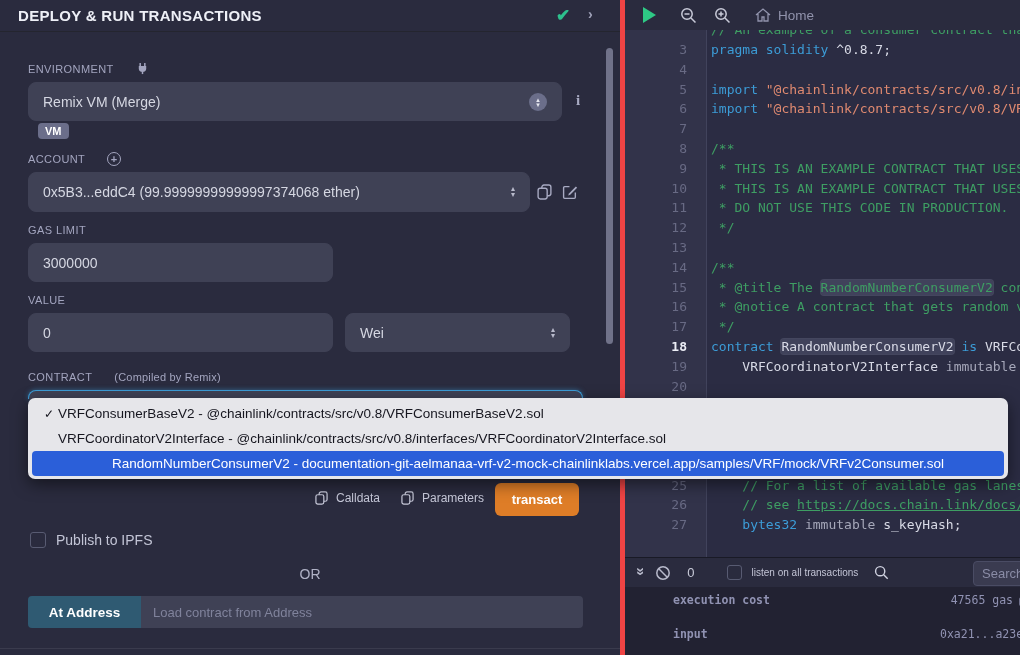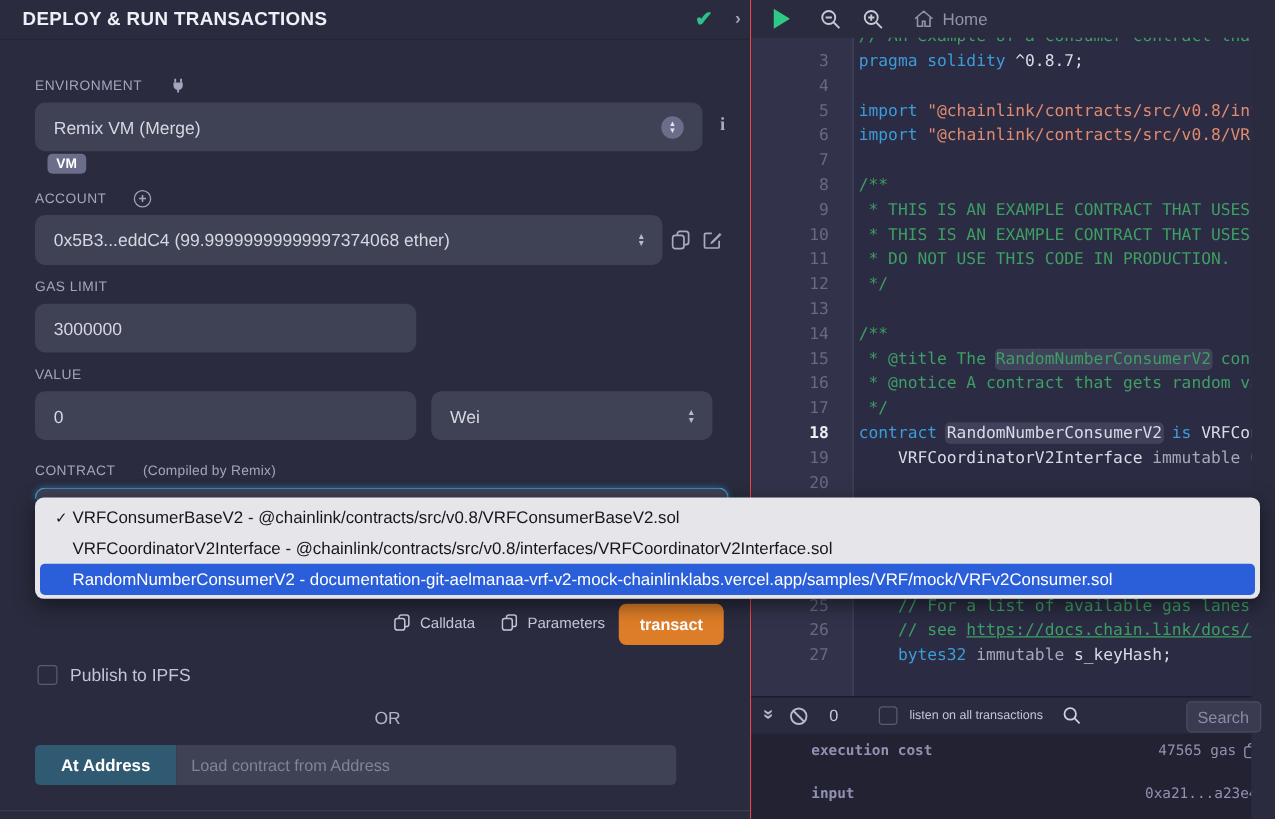--- a/index.html
+++ b/index.html
@@ -32,38 +32,38 @@
   .info-i { position:absolute; left:576px; top:92px; font-size:15px; font-weight:700; color:#a8aac2; font-family:"Liberation Serif",serif; }
   
   #contract-select-sliver { position:absolute; left:28px; top:390px; width:555px; height:9px;
     background:#3f4155; border:1px solid #3c9cd7; border-bottom:none; border-radius:8px 8px 0 0;
     box-shadow:0 0 5px rgba(60,156,215,.55); }
   
   #contract-dropdown { position:absolute; left:28px; top:398px; width:980px; min-height:78px; z-index:60;
     background:#e6e6ea; border-radius:7px; box-shadow:0 5px 16px rgba(0,0,0,.5); padding:3px 0; }
   .dd-row { height:25px; display:flex; align-items:center; padding:0 6px 0 16px; font-size:13.5px; color:#16161f; white-space:nowrap; }
   .dd-check { width:14px; font-size:12px; color:#16161f; }
-  .dd-row.selected { background:#2b5fd9; color:#ffffff; border-radius:4px; margin:0 4px; padding-left:12px; }
+  .dd-row.selected { background:#2b5fd9; color:#ffffff; border-radius:4px; margin:0 4px; padding-left:12px;justify-content:center; }
   .dd-row.selected .dd-check { color:#fff; }
   
   .copy-lbl-group { position:absolute; display:flex; align-items:center; gap:8px; font-size:12px; color:#c7c9d9; }
   #transact-btn { position:absolute; left:495px; top:483px; width:84px; height:33px; background:#de7d27; border:none;
     border-radius:6px; color:#fff; font-size:13px; font-weight:600; font-family:inherit; }
   .checkbox { width:16px; height:16px; border:1.5px solid #585b72; border-radius:3px; background:transparent; }
   #publish-row { position:absolute; left:30px; top:532px; display:flex; align-items:center; gap:10px; font-size:14px; color:#c3c5d6; }
   #or-label { position:absolute; left:0; top:566px; width:620px; text-align:center; font-size:14px; color:#b0b2c6; }
   #at-address-btn { position:absolute; left:28px; top:596px; width:113px; height:32px; background:#2f5a72; border:none;
     border-radius:4px 0 0 4px; color:#fff; font-size:13.5px; font-weight:700; font-family:inherit; }
-  #at-address-input { position:absolute; left:141px; top:596px; width:400px; height:32px; background:#3f4155; border:none;
+  #at-address-input { position:absolute; left:141px; top:596px; width:442px; height:32px; background:#3f4155; border:none;
     border-radius:0 4px 4px 0; color:#d5d7e2; font-size:13px; padding:16px 12px; font-family:inherit; }
   #at-address-input::placeholder { color:#80839c; }
   .panel-bottom-line { position:absolute; left:0; top:648px; width:620px; height:1px; background:rgba(255,255,255,.08); }
   #panel-scrollbar { position:absolute; left:606px; top:48px; width:7px; height:296px; background:#7d7f97; border-radius:4px; opacity:.85; }
   
-  #right-panel { position:absolute; left:600px; top:0; width:400px; height:655px; border-left:1px solid #ef4444; background:#2b2c43; }
+  #right-panel { position:absolute; left:620px; top:0; width:400px; height:655px; border-left:5px solid #ef4444; background:#2b2c43; }
   #tabbar { position:absolute; left:0; top:0; width:400px; height:30px; background:#2a2b3e; display:flex; align-items:center; }
   .tb-icon { margin-left:14px; display:flex; align-items:center; }
   #play-icon { width:0; height:0; border-left:13px solid #2ec985; border-top:8px solid transparent; border-bottom:8px solid transparent; margin-left:18px; }
   .tab { height:30px; display:flex; align-items:center; gap:7px; padding:0 12px; font-size:13.5px; color:#9193ac; }
   .tab.active { background:#31324b; color:#e3e4ee; }
   .tab-close { color:#d8dae6; font-size:13px; font-weight:700; margin-left:4px; }
   
   #editor { position:absolute; left:0; top:30px; width:400px; height:527px; background:#2b2c43; overflow:hidden; }
   #gutter-bg { position:absolute; left:0; top:0; width:82px; height:527px; background:#32334a; border-right:1px solid #41435c; }
   #code-lines { position:absolute; left:0; top:0; width:400px; font-family:"DejaVu Sans Mono", monospace; font-size:13px; line-height:19.8px; }

